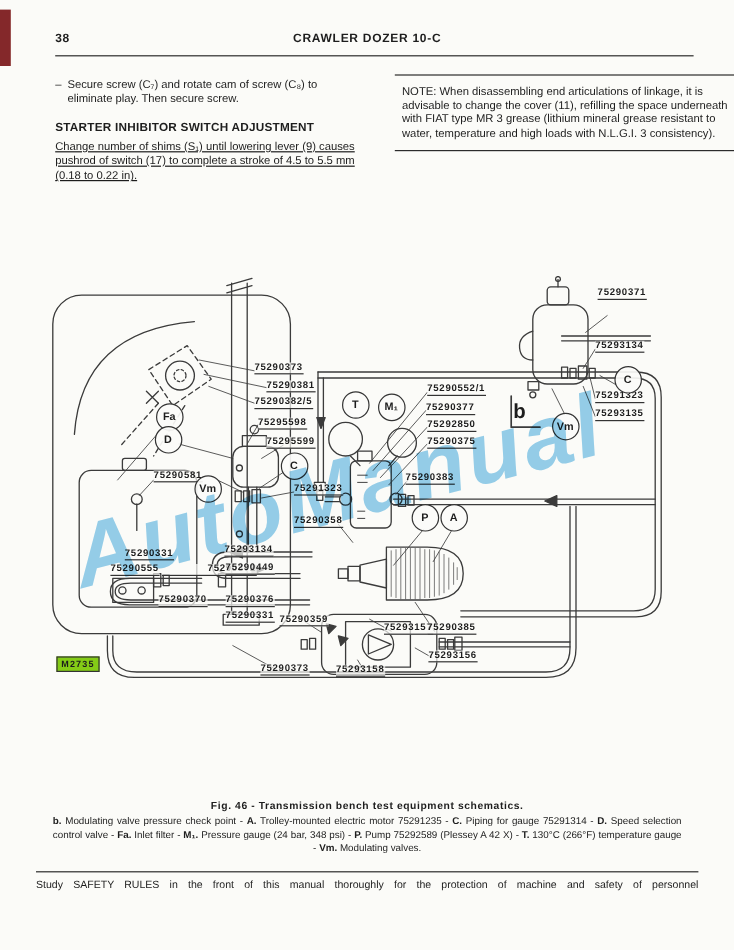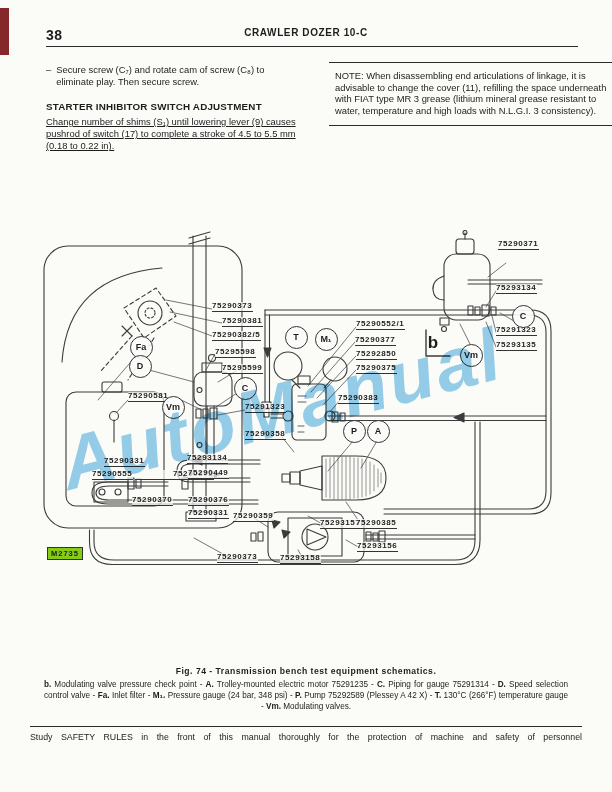--- a/index.html
+++ b/index.html
@@ -5,21 +5,21 @@
   html,body{margin:0;padding:0;}
   body{
     width:612px;height:792px;position:relative;overflow:hidden;
     background:#fbfbf8;color:#1d1d1d;
     font-family:"Liberation Sans", sans-serif;
   }
   .abs{position:absolute;}
 
   
   #red-stripe{left:0;top:8px;width:9px;height:47px;background:#84282a;}
-  #page-number{left:46px;top:27px;font-size:14px;font-weight:bold;letter-spacing:.5px;}
+  #page-number{left:46px;top:27px;font-size:10px;font-weight:bold;letter-spacing:.5px;}
   #header-title{left:0;right:0;top:27px;text-align:center;font-size:10px;font-weight:bold;letter-spacing:.6px;}
   #header-rule{left:46px;width:532px;top:46px;border-top:1.4px solid #2c2c2c;}
 
   
   #intro-bullet{left:46px;top:64px;width:254px;font-size:9.4px;line-height:1.28;display:flex;gap:5px;}
   #section-heading{left:46px;top:101px;font-size:9.8px;font-weight:bold;letter-spacing:.2px;}
   #intro-paragraph{left:46px;top:116px;width:256px;font-size:9.4px;line-height:1.3;text-decoration:underline;}
 
   
   #note-box{left:301px;top:62px;width:281px;border-top:1.3px solid #2c2c2c;border-bottom:1.3px solid #2c2c2c;
@@ -251,18 +251,18 @@
       <div class="marker" style="left: 306.5px; top: 189.5px;">P</div>
       <div class="marker" style="left: 330.5px; top: 189.5px;">A</div>
       <div class="marker" style="left: 475.5px; top: 74.5px;">C</div>
       <div class="marker" style="left: 423.5px; top: 113.5px;">Vm</div>
       <div class="marker plain" style="left: 386.5px; top: 102.5px;">b</div>
     </div>
   <div id="drawing-code-box">M2735</div>
   <div id="watermark">AutoManual</div>
 </div>
 
-<div class="abs" id="figure-caption">Fig. 74 - Transmission bench test equipment schematics.</div>
+<div class="abs" id="figure-caption">Fig. 46 - Transmission bench test equipment schematics.</div>
 
 <div class="abs" id="figure-legend"><span class="lg-key">b.</span><span> Modulating valve pressure check point - </span><span class="lg-key">A.</span><span> Trolley-mounted electric motor 75291235 - </span><span class="lg-key">C.</span><span> Piping for gauge 75291314 - </span><span class="lg-key">D.</span><span> Speed selection control valve - </span><span class="lg-key">Fa.</span><span> Inlet filter - </span><span class="lg-key">M₁.</span><span> Pressure gauge (24 bar, 348 psi) - </span><span class="lg-key">P.</span><span> Pump 75292589 (Plessey A 42 X) - </span><span class="lg-key">T.</span><span> 130°C (266°F) temperature gauge - </span><span class="lg-key">Vm.</span><span> Modulating valves.</span></div>
 
 <div class="abs" id="footer-rule"></div>
 <div class="abs" id="footer-text">Study SAFETY RULES in the front of this manual thoroughly for the protection of machine and safety of personnel</div>
 
 </body></html>

